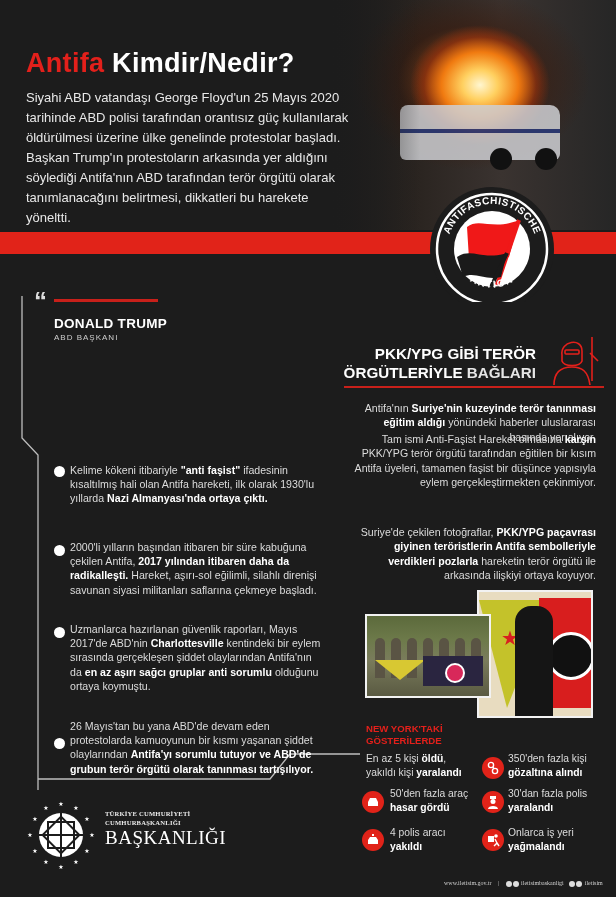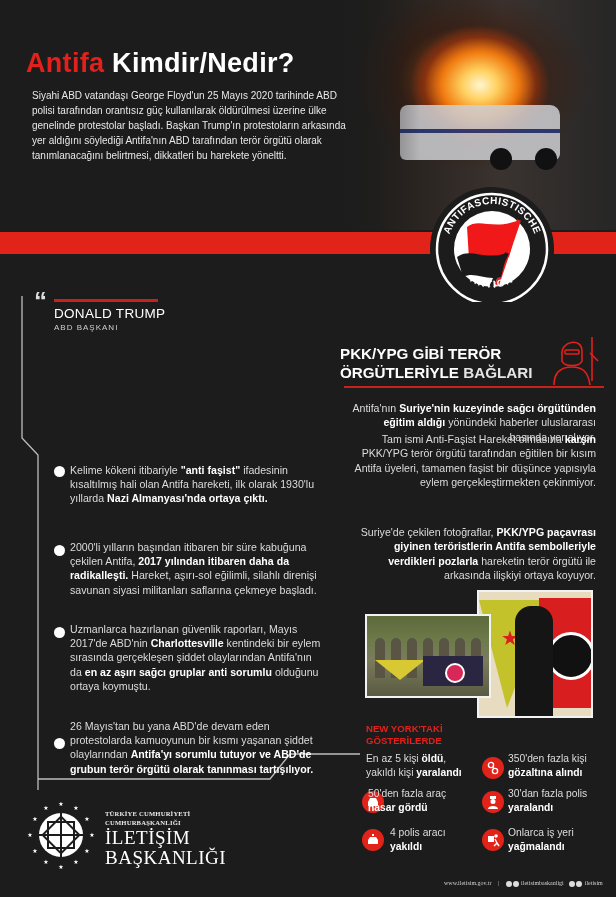--- a/index.html
+++ b/index.html
@@ -14,41 +14,41 @@
   }
   .hero-photo .van { position: absolute; left: 70px; top: 105px; width: 160px; height: 55px; background: #cfd0d4; border-radius: 8px 10px 6px 6px; opacity: .85; }
   .hero-photo .van::after { content: ""; position: absolute; left: 0; right: 0; top: 24px; height: 4px; background: #2a3a7a; }
   .hero-photo .wheel1, .hero-photo .wheel2 { position: absolute; top: 148px; width: 22px; height: 22px; border-radius: 50%; background: #111; }
   .hero-photo .wheel1 { left: 160px; } .hero-photo .wheel2 { left: 205px; }
   .hero-photo .fade { position: absolute; left: 0; top: 0; width: 90px; height: 100%; background: linear-gradient(90deg, #1c1c1c, rgba(28,28,28,0)); }
 
   .title { position: absolute; left: 26px; top: 48px; font-size: 27px; font-weight: 700; letter-spacing: .3px; }
   .title .red { color: #e3201b; }
   .title .white { color: #ffffff; }
-  .intro { position: absolute; left: 32px; top: 88px; width: 330px; font-size: 10px; line-height: 15px; color: #e8e8e8; }
+  .intro { position: absolute; left: 26px; top: 88px; width: 330px; font-size: 13px; line-height: 20px; color: #e8e8e8; }
 
   .red-band { position: absolute; left: 0; top: 232px; width: 616px; height: 22px; background: #e12319; }
 
   .logo-badge { position: absolute; left: 427px; top: 187px; width: 130px; height: 115px; }
 
   .quote { position: absolute; left: 32px; top: 290px; width: 190px; }
   .quote .q-mark { position: absolute; left: 2px; top: -2px; font-size: 26px; font-weight: 900; color: #ddd; line-height: 1; }
   .quote .q-text { margin-left: 22px; font-size: 12.4px; line-height: 17.2px; color: #e8e8e8; }
   .quote .q-text b { color: #fff; font-weight: 700; }
   .quote .rule { margin: 9px 0 0 22px; width: 104px; height: 3px; background: #c8201a; }
-  .quote .author { margin: 4px 0 0 22px; font-size: 13.5px; font-weight: 400; color: #fff; letter-spacing: .3px; }
+  .quote .author { margin: 14px 0 0 22px; font-size: 13.5px; font-weight: 700; color: #fff; letter-spacing: .3px; }
   .quote .role { margin: 2px 0 0 22px; font-size: 8px; letter-spacing: 1px; color: #cfcfcf; }
 
   .timeline-svg { position: absolute; left: 0; top: 280px; }
 
   .tl-item { position: absolute; left: 70px; width: 256px; font-size: 10.6px; line-height: 14.2px; color: #dcdcdc; }
   .tl-item b { color: #fff; font-weight: 700; }
   .tl-dot { position: absolute; left: 54px; width: 11px; height: 11px; border-radius: 50%; background: #fff; }
 
-  .pkk-head { position: absolute; left: 340px; top: 344px; width: 196px; font-size: 15.2px; font-weight: 700; line-height: 19px; color: #fff; }
+  .pkk-head { position: absolute; left: 340px; top: 344px; width: 196px; text-align: right; font-size: 15.2px; font-weight: 700; line-height: 19px; color: #fff; }
   .pkk-head .red { color: #e5e5e5; }
   .pkk-rule { position: absolute; left: 344px; top: 386px; width: 260px; height: 2px; background: #c8201a; }
   .pkk-icon { position: absolute; left: 552px; top: 333px; }
 
   .pkk-para { position: absolute; left: 346px; width: 250px; text-align: right; font-size: 10.6px; line-height: 14.4px; color: #dcdcdc; }
   .pkk-para b { color: #fff; font-weight: 700; }
 
   .photo1 { position: absolute; left: 365px; top: 614px; width: 126px; height: 84px; border: 2px solid #f2f2f2; background: linear-gradient(180deg, #5c6a3c 0%, #6d7a4a 30%, #7a7c5c 55%, #5a5a42 100%); overflow: hidden; }
   .photo1 .person { position: absolute; top: 22px; width: 10px; height: 40px; background: #5a5444; border-radius: 5px 5px 0 0; }
   .photo1 .ypg { position: absolute; left: 8px; top: 44px; width: 50px; height: 20px; background: #d8c832; clip-path: polygon(0 0,100% 0,50% 100%); }
@@ -147,21 +147,21 @@
   <g fill="none" stroke="#e3201b" stroke-width="1.6">
     <path d="M10 22 C8 8, 30 4, 30 18 L30 28 C28 34, 12 34, 10 28 Z"></path>
     <rect x="13" y="17" width="14" height="4" rx="1"></rect>
     <path d="M2 52 C2 38, 10 34, 20 34 C30 34, 36 38, 38 52"></path>
     <path d="M40 4 L40 48"></path>
     <path d="M38 20 L46 28"></path>
   </g>
 </svg>
 <div class="pkk-rule"></div>
 
-<p class="pkk-para" style="top:401px"><span>Antifa'nın </span><b>Suriye'nin kuzeyinde sağcı örgütünden eğitim aldığı</b><span> yönündeki haberler uluslararası basında yer alıyor.</span></p>
+<p class="pkk-para" style="top:401px"><span>Antifa'nın </span><b>Suriye'nin kuzeyinde terör tanınması eğitim aldığı</b><span> yönündeki haberler uluslararası basında yer alıyor.</span></p>
 <p class="pkk-para" style="top:432px"><span>Tam ismi Anti-Faşist Hareket olmasına </span><b>karşın</b><span> PKK/YPG terör örgütü tarafından eğitilen bir kısım Antifa üyeleri, tamamen faşist bir düşünce yapısıyla eylem gerçekleştirmekten çekinmiyor.</span></p>
 <p class="pkk-para" style="top:525px"><span>Suriye'de çekilen fotoğraflar, </span><b>PKK/YPG paçavrası giyinen teröristlerin Antifa sembolleriyle verdikleri pozlarla</b><span> hareketin terör örgütü ile arkasında ilişkiyi ortaya koyuyor.</span></p>
 
 <div class="photo2">
   <div class="ypg"></div>
   <div class="ypg-star">★</div>
   <div class="red-flag"></div>
   <div class="figure"></div>
 </div>
 <div class="photo1">
@@ -196,21 +196,21 @@
 <div class="stat-text" style="left:508px; top:752px">
   <div>350'den fazla kişi</div>
   <b>gözaltına alındı</b>
 </div>
 
 <div class="stat-icon" style="left:362px; top:791px">
   <svg width="14" height="12" viewBox="0 0 14 12">
       <path d="M2 6 L4 2 L10 2 L12 6 L12 10 L2 10 Z" fill="#fff"></path>
     </svg>
 </div>
-<div class="stat-text" style="left:368px; top:787px">
+<div class="stat-text" style="left:390px; top:787px">
   <div>50'den fazla araç</div>
   <b>hasar gördü</b>
 </div>
 
 <div class="stat-icon" style="left:482px; top:791px">
   <svg width="14" height="14" viewBox="0 0 14 14">
       <rect x="4" y="1" width="6" height="3" fill="#fff"></rect>
       <circle cx="7" cy="6.5" r="2.5" fill="#fff"></circle>
       <path d="M2 14 C2 10, 12 10, 12 14 Z" fill="#fff"></path>
     </svg>
@@ -266,21 +266,20 @@
     <text x="4" y="37">★</text>
       <text x="9" y="21">★</text>
       <text x="20" y="10">★</text>
   </g>
 </svg>
 <div class="gov-small">
   <div>TÜRKİYE CUMHURİYETİ</div>
   <div>CUMHURBAŞKANLIĞI</div>
 </div>
 <div class="gov-big">
-  <div>İLETİŞİM</div>
   <div>BAŞKANLIĞI</div>
 </div>
 
 <div class="footer">
   <span>www.iletisim.gov.tr</span>
   <span class="sep">|</span>
   <span class="soc"></span><span class="soc"></span>
   <span>iletisimbaskanligi</span>
   <span class="soc" style="margin-left:4px"></span><span class="soc"></span>
   <span>iletisim</span>

